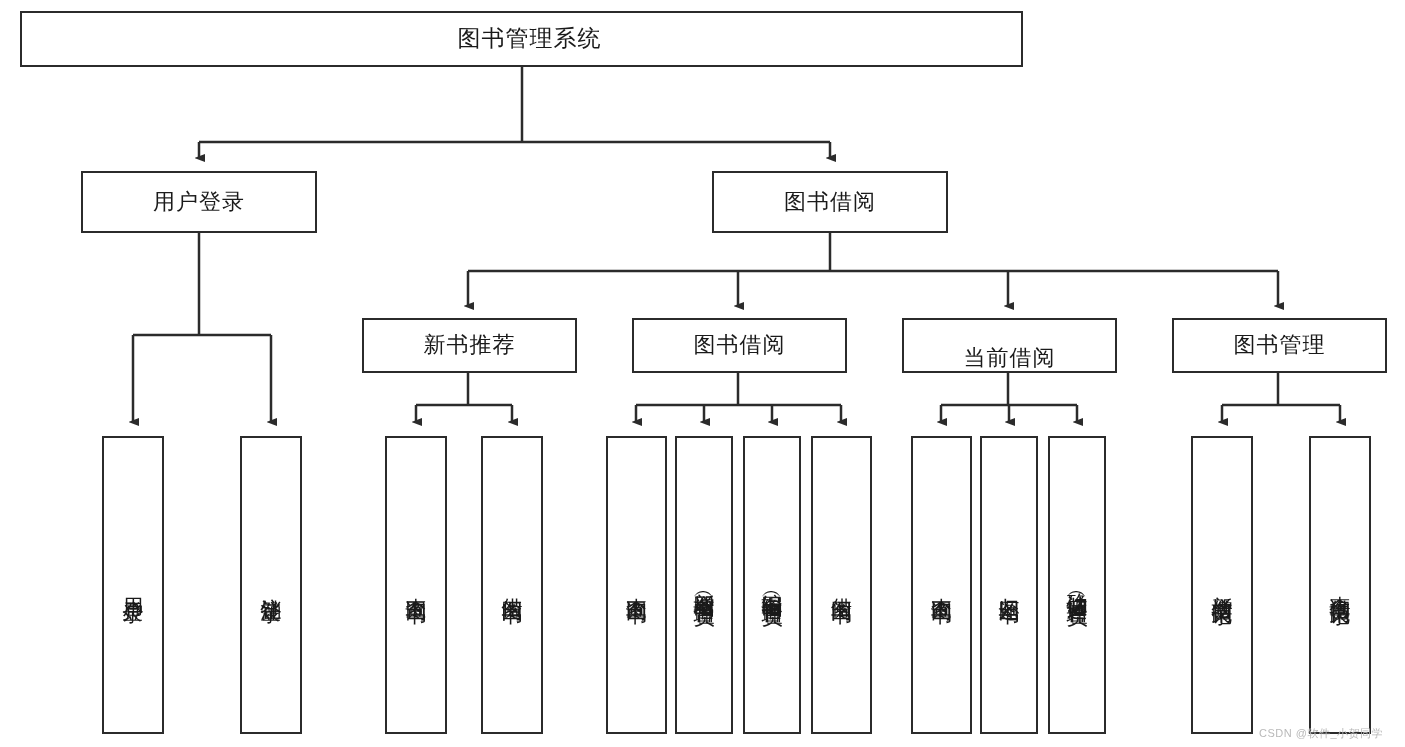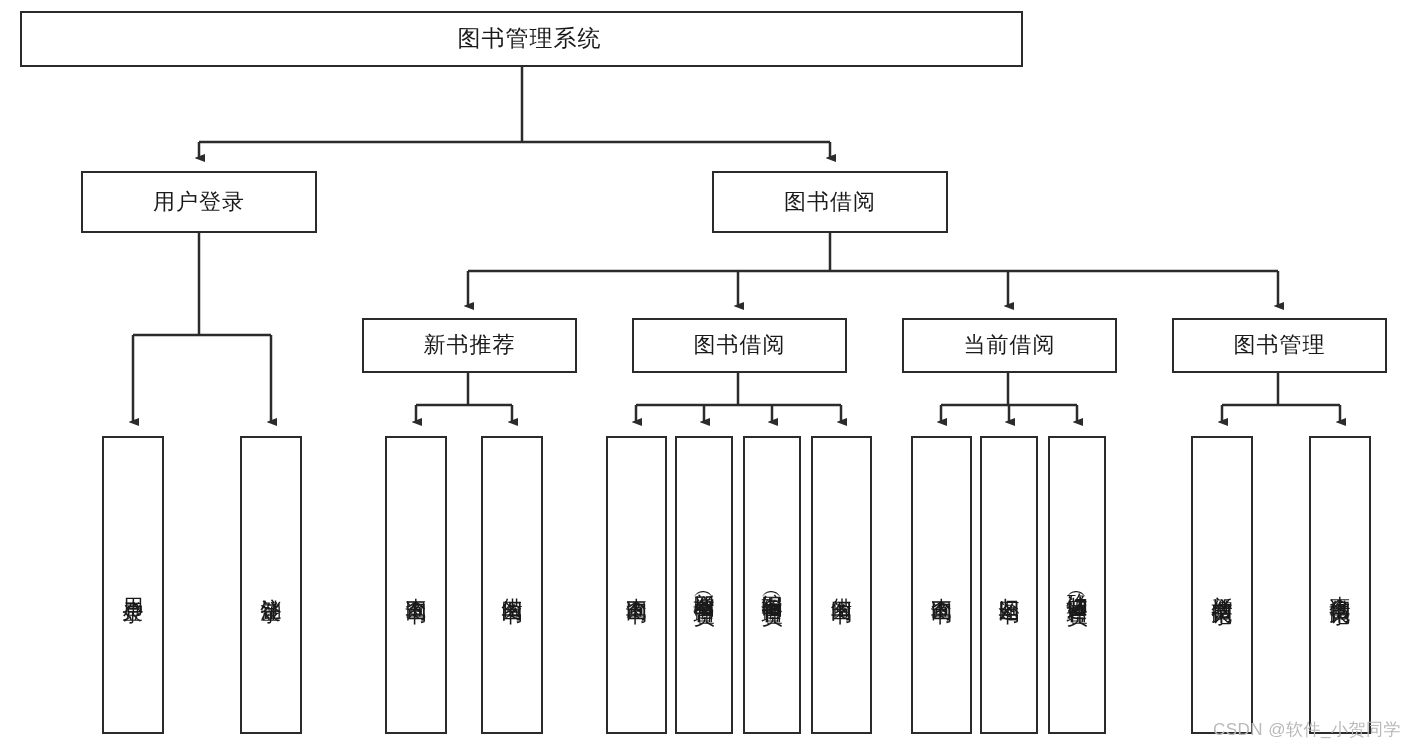--- a/index.html
+++ b/index.html
@@ -54,23 +54,23 @@
     align-items: center;
     justify-content: center;
   }
   .node.v .vtext {
     writing-mode: vertical-rl;
     text-orientation: upright;
     white-space: nowrap;
   }
   .watermark {
     position: absolute;
-    right: 4px;
+    right: 22px;
     bottom: 6px;
-    font-size: 17px;
+    font-size: 11px;
     color: #b9b9b9;
     letter-spacing: 0.5px;
     white-space: nowrap;
     font-family: "Liberation Sans", "DejaVu Sans", sans-serif;
   }
 </style>
 </head>
 <body>
 
 <div id="canvas">
@@ -135,21 +135,21 @@
   <div class="node h" style="left:712px; top:171px; width:236px; height:62px;">
     <span>图书借阅</span>
   </div>
 
   <div class="node h" style="left:362px; top:318px; width:215px; height:55px;">
     <span>新书推荐</span>
   </div>
   <div class="node h" style="left:632px; top:318px; width:215px; height:55px;">
     <span>图书借阅</span>
   </div>
-  <div class="node h" style="left:902px; top:318px; width:215px; height:55px;">
+  <div class="node h" style="left:902px; top:318px; width:215px; height:55px;align-items:flex-end;">
     <span>当前借阅</span>
   </div>
   <div class="node h" style="left:1172px; top:318px; width:215px; height:55px;">
     <span>图书管理</span>
   </div>
 
   <div class="node v" style="left:102px; top:436px; width:62px; height:298px;">
     <span class="vtext">用户登录</span>
   </div>
   <div class="node v" style="left:240px; top:436px; width:62px; height:298px;">

